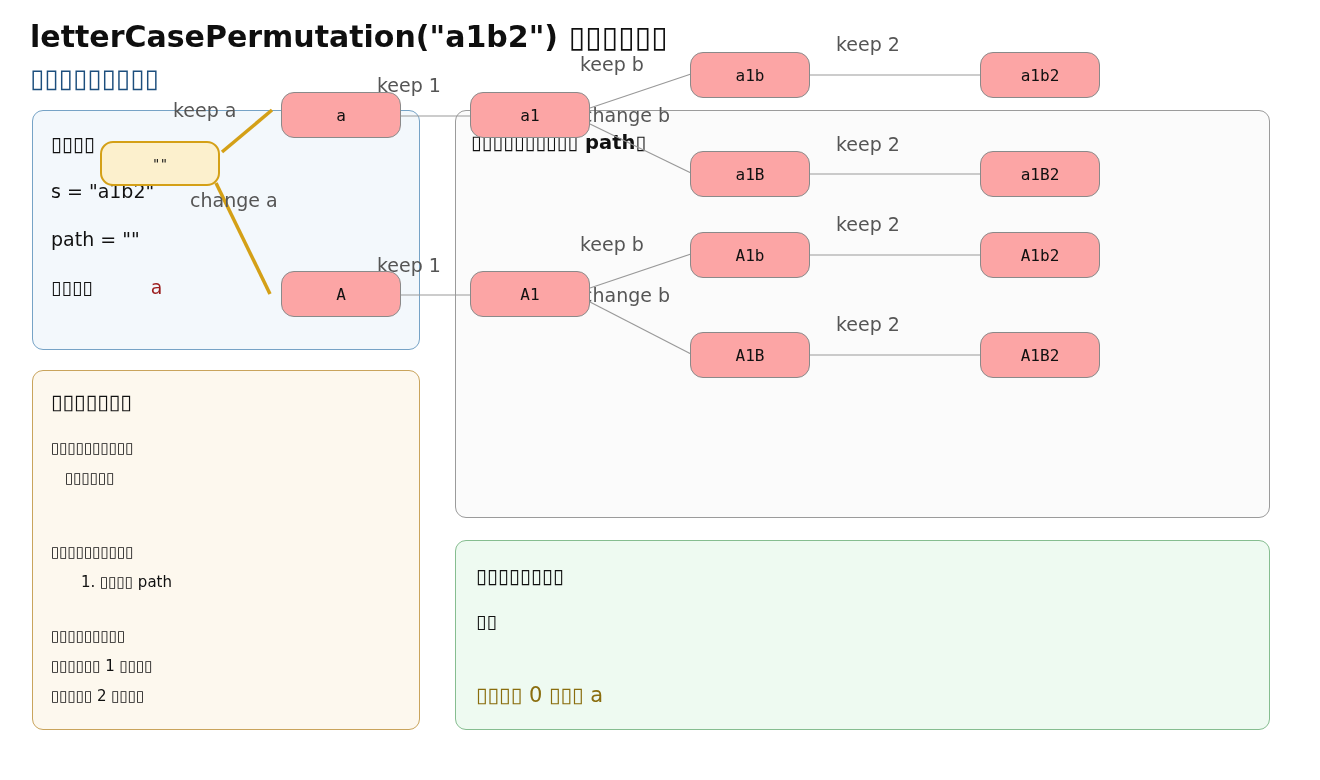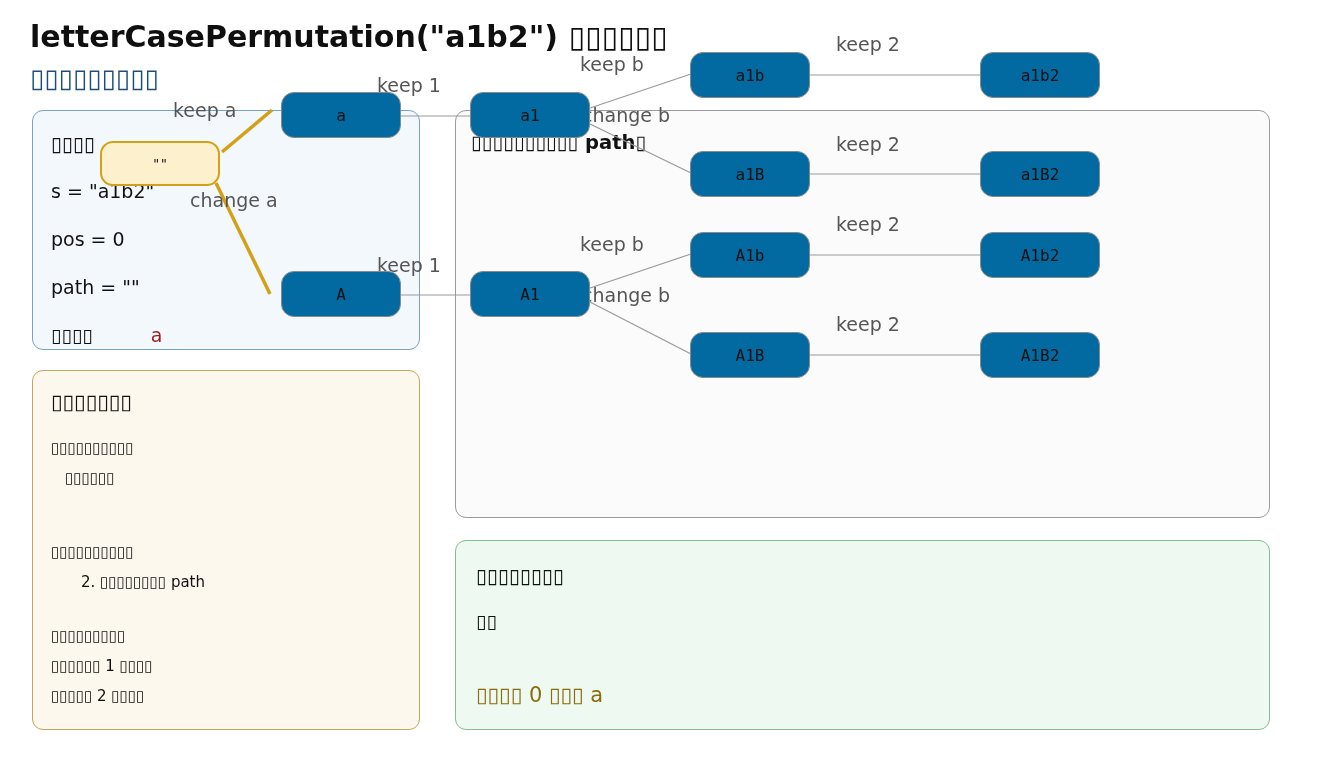--- a/index.html
+++ b/index.html
@@ -57,53 +57,52 @@
   .edge-layer {
     position:absolute; left:0; top:0; width:1320px; height:780px;
     z-index:2; pointer-events:none;
   }
   .edge-label {
     position:absolute; font-size:19px; color:#555; line-height:20px;
     z-index:2; white-space:nowrap;
   }
   .node {
     position:absolute; width:120px; height:46px; box-sizing:border-box;
-    background:#0369a1; border:1.5px solid #8a8a8a; border-radius:13px;
+    background:#fca5a5; border:1.5px solid #8a8a8a; border-radius:13px;
     display:flex; align-items:center; justify-content:center;
     font-family:"DejaVu Sans Mono", monospace; font-size:16px; color:#111;
     z-index:3;
   }
   .node.root {
     background:#fcf0cd; border:2px solid #d4a017; height:45px; font-size:13px;
   }
 </style>
 </head>
 <body>
 
 <h1 class="page-title">letterCasePermutation("a1b2") ▯▯▯▯▯▯</h1>
 <div class="page-subtitle">▯▯▯▯▯▯▯▯▯</div>
 
 <section class="panel state-panel">
   <div class="state-heading">▯▯▯▯</div>
   <div class="state-line">s = "a1b2"</div>
-  <div class="state-line">pos = 0</div>
   <div class="state-line">path = ""</div>
   <div class="state-line current-char-row">
     <span>▯▯▯▯</span>
     <span class="current-char">a</span>
   </div>
 </section>
 
 <section class="panel hint-panel">
   <div class="hint-heading">▯▯▯▯▯▯▯</div>
   <div class="hint-line">▯▯▯▯▯▯▯▯▯▯</div>
   <div class="hint-line indent1">▯▯▯▯▯▯</div>
   <div class="gap-lg"></div>
   <div class="hint-line">▯▯▯▯▯▯▯▯▯▯</div>
-  <div class="hint-line indent2">2. ▯▯▯▯▯▯▯▯ path</div>
+  <div class="hint-line indent2">1. ▯▯▯▯ path</div>
   <div class="gap-md"></div>
   <div class="hint-line">▯▯▯▯▯▯▯▯▯</div>
   <div class="hint-line">▯▯▯▯▯▯ 1 ▯▯▯▯</div>
   <div class="hint-line">▯▯▯▯▯ 2 ▯▯▯▯</div>
 </section>
 
 <section class="panel tree-panel">
   <div class="tree-heading">▯▯▯▯▯▯▯▯▯▯ path▯</div>
 </section>
 

